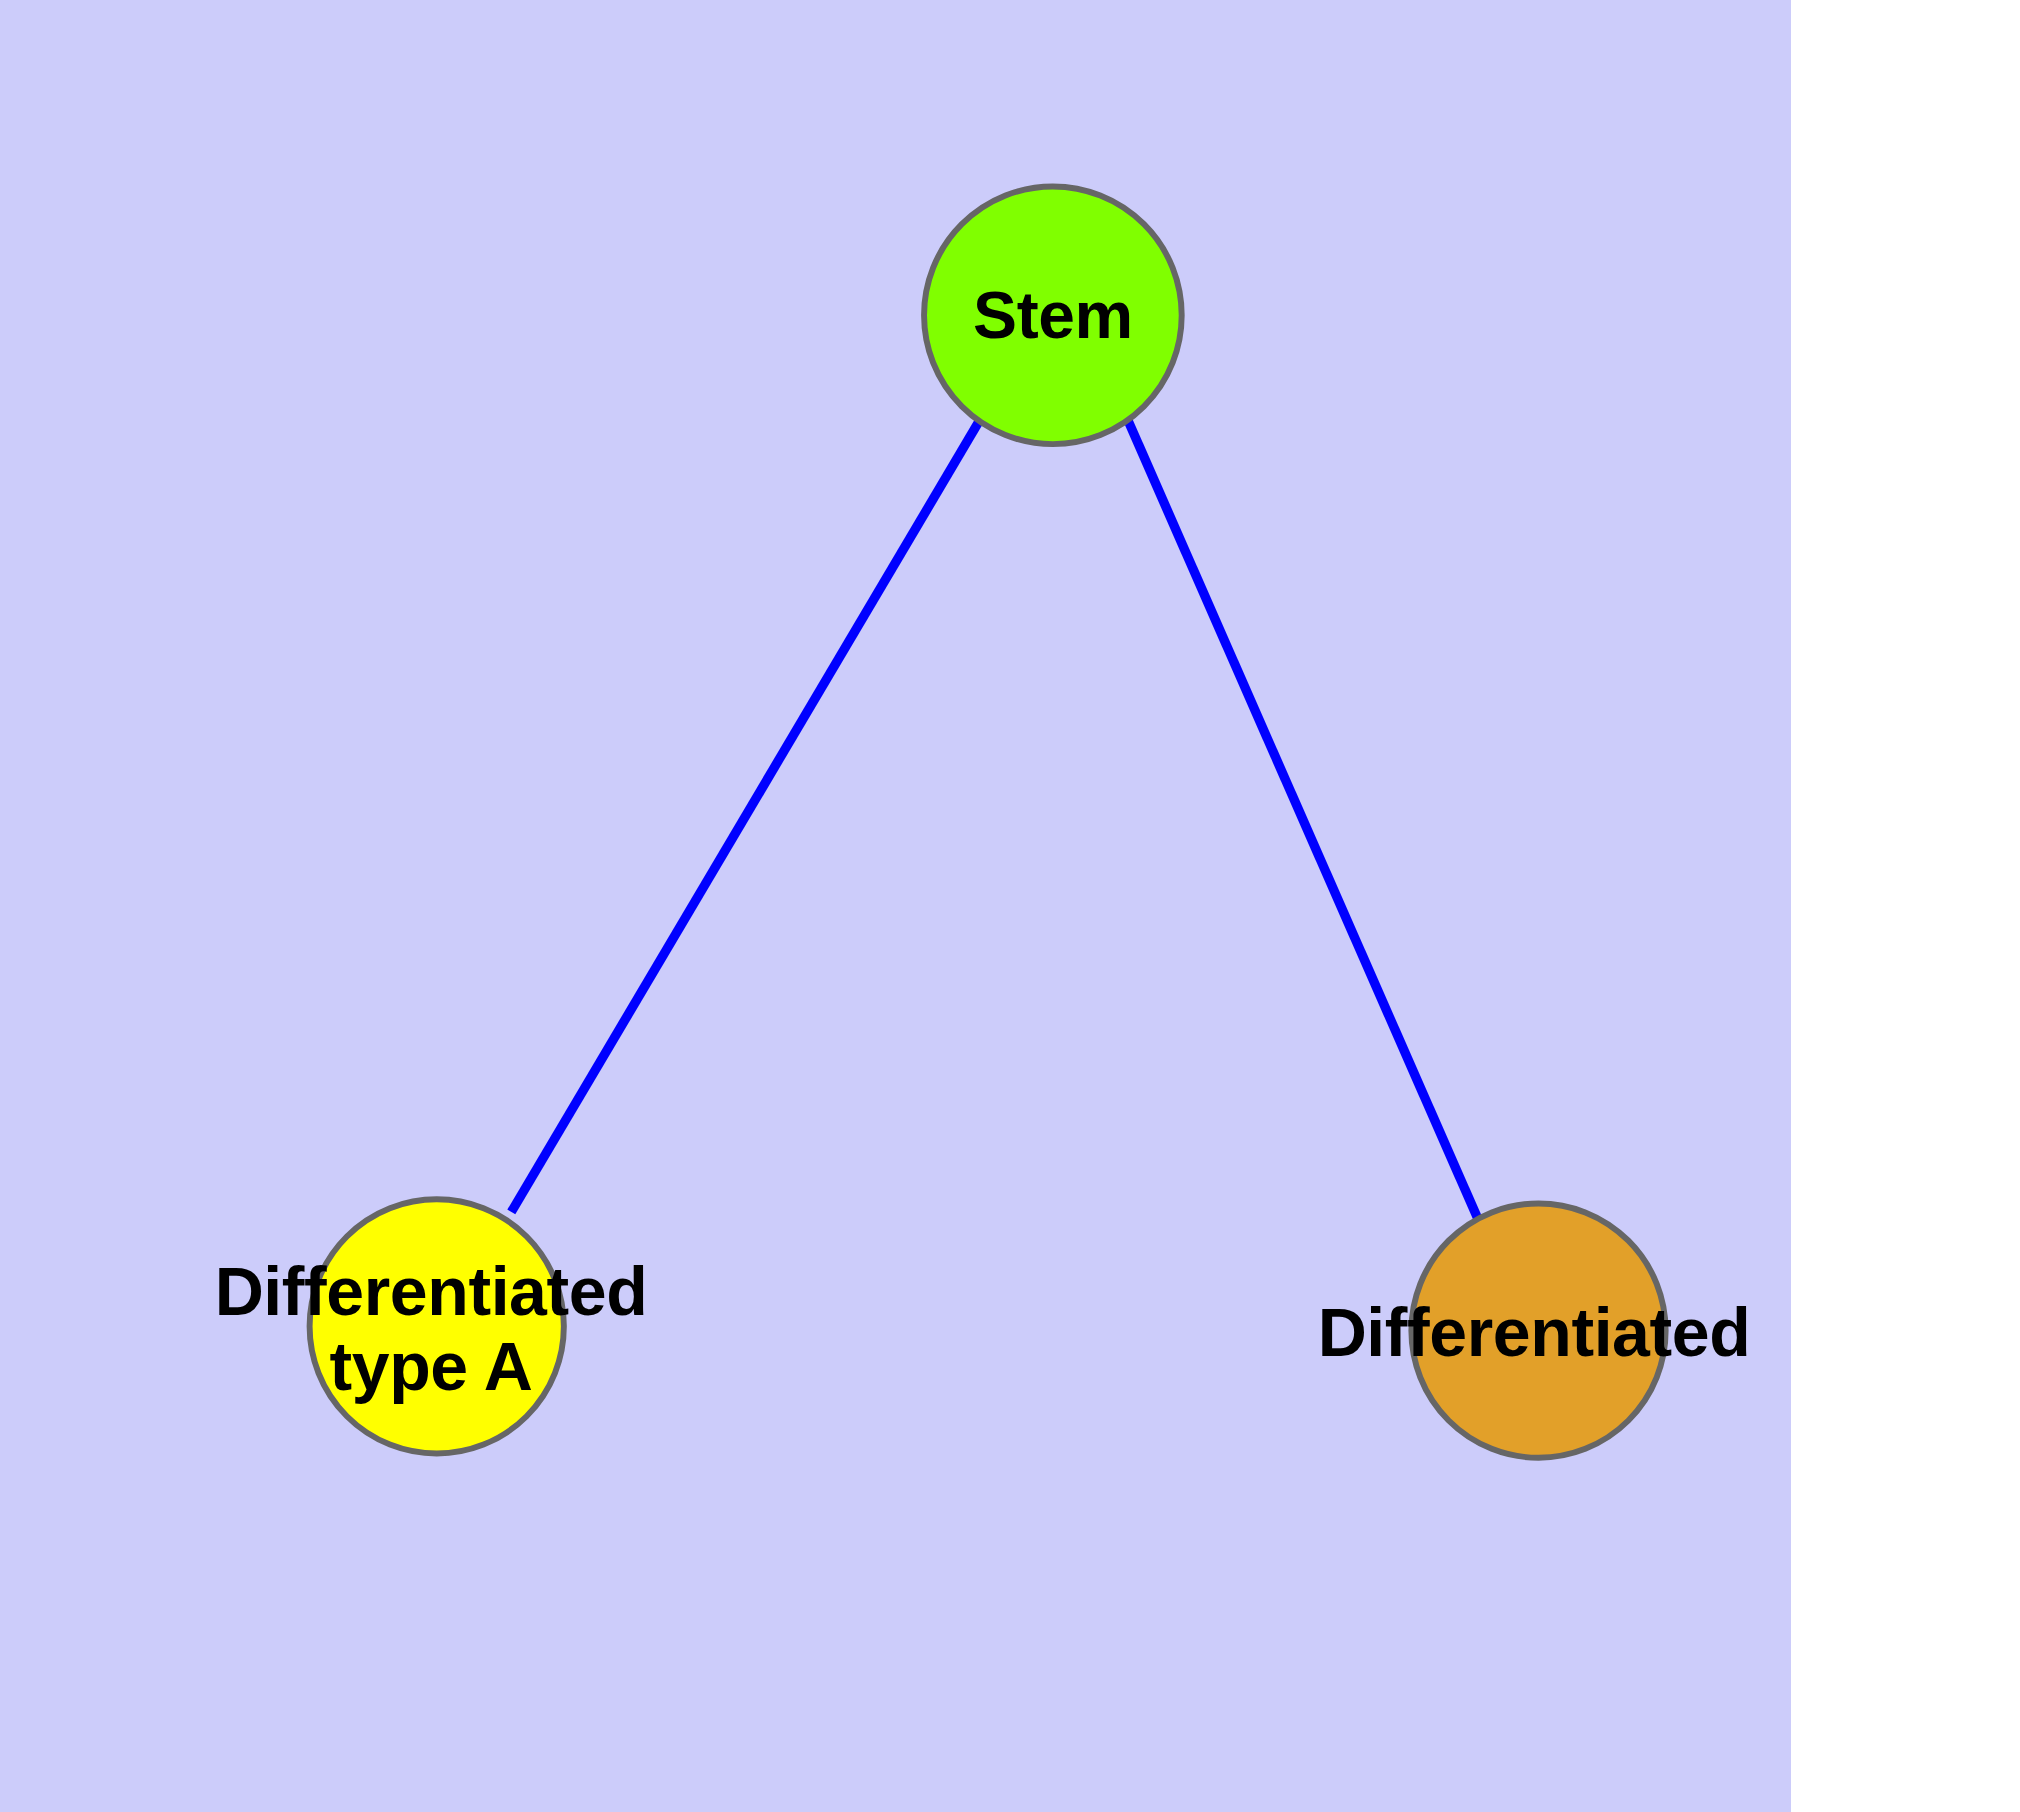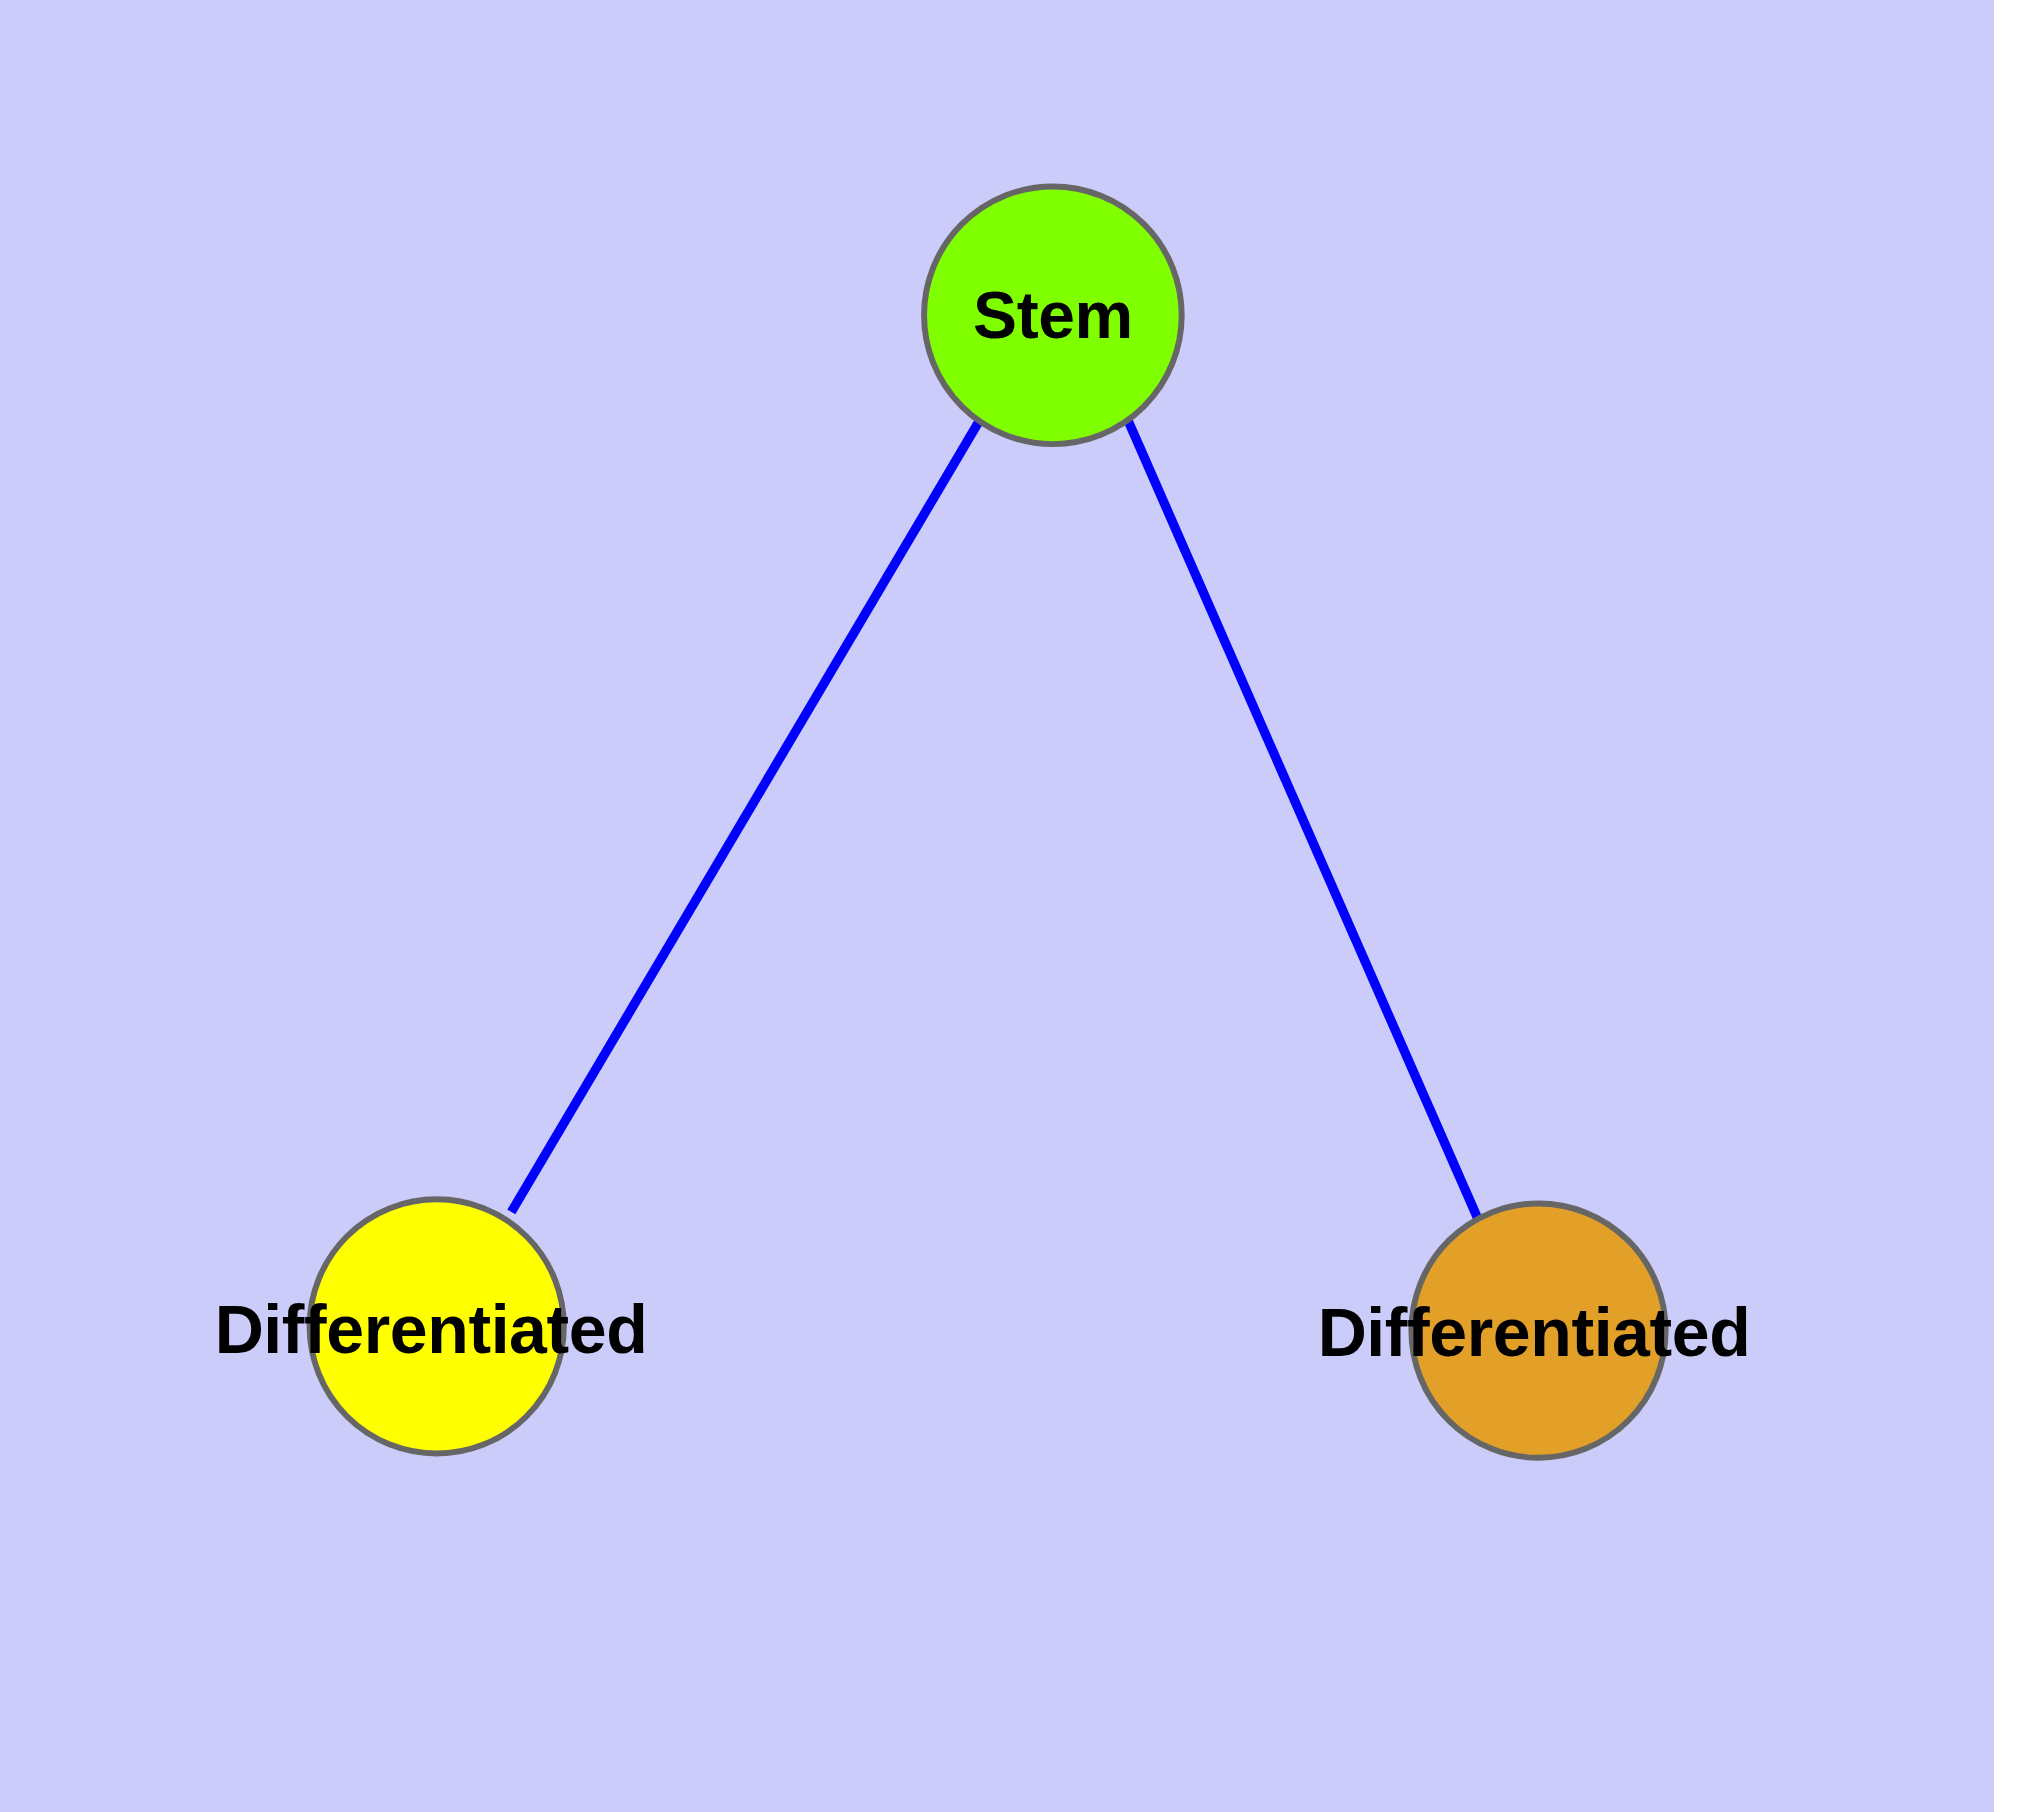--- a/index.html
+++ b/index.html
@@ -2,21 +2,21 @@
 <html style="font-size:13.6px"><head>
 <meta charset="utf-8">
 <style>
   html, body {
     margin: 0;
     padding: 0;
     background: #ffffff;
   }
   #canvas {
     position: relative;
-    width: 1994px;
+    width: 1791px;
     height: 1812px;
     overflow: hidden;
     font-family: "Liberation Sans", "DejaVu Sans", sans-serif;
   }
   #graph-bg {
     position: absolute;
     left: 0; top: 0;
     width: 2021px;
     height: 1812px;
     background: #ccccfa;
@@ -75,18 +75,18 @@
 
     <g>
       <circle cx="515" cy="1565" r="150" fill="#ffff00" stroke="#666666" stroke-width="7"></circle>
       <circle cx="1815" cy="1570" r="150" fill="#e2a029" stroke="#666666" stroke-width="7"></circle>
       <circle cx="1242" cy="372" r="152" fill="#80ff00" stroke="#666666" stroke-width="7"></circle>
     </g>
   </svg>
 
   <div class="node-label" id="label-stem">Stem</div>
 
-  <div class="node-label" id="label-diff-a"><span>Differentiated</span><br></div>
+  <div class="node-label" id="label-diff-a"><span>Differentiated</span><br><span>type A</span></div>
 
   <div class="node-label" id="label-diff-b"><span>Differentiated</span><br></div>
 
 </div>
 
 
 </body></html>

